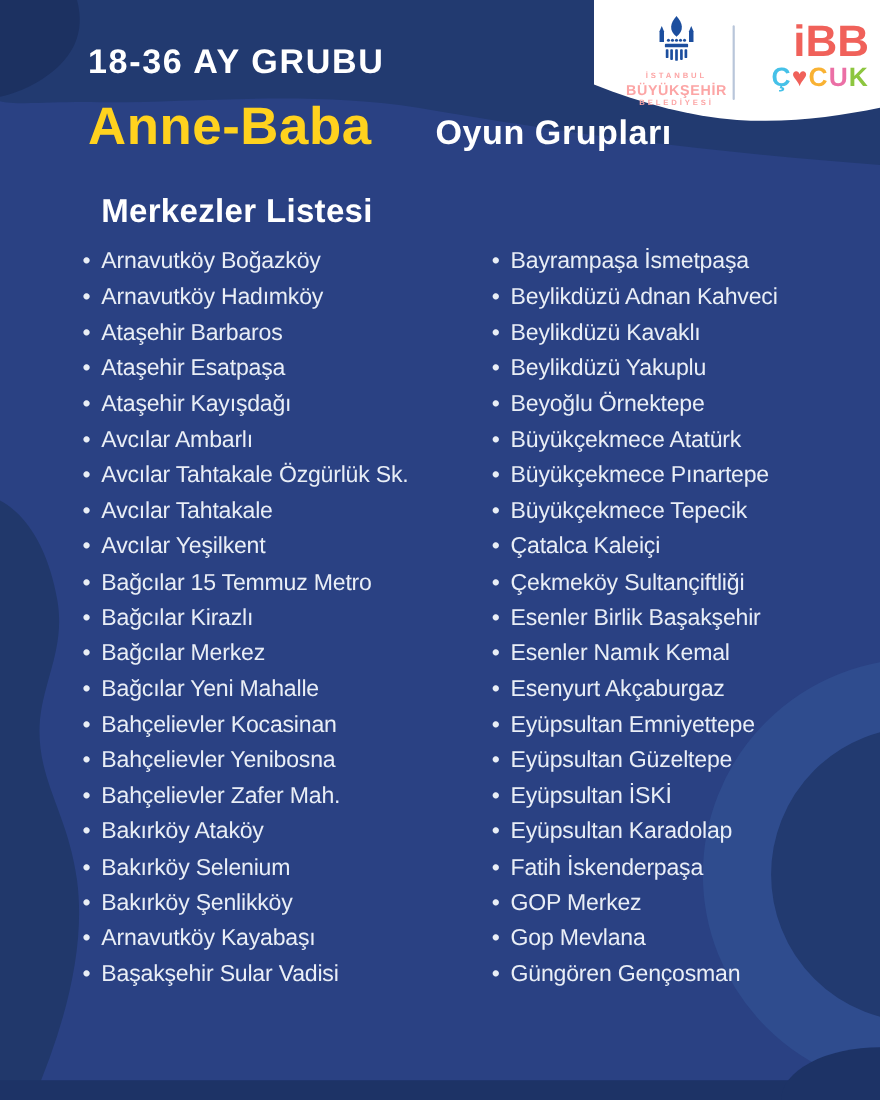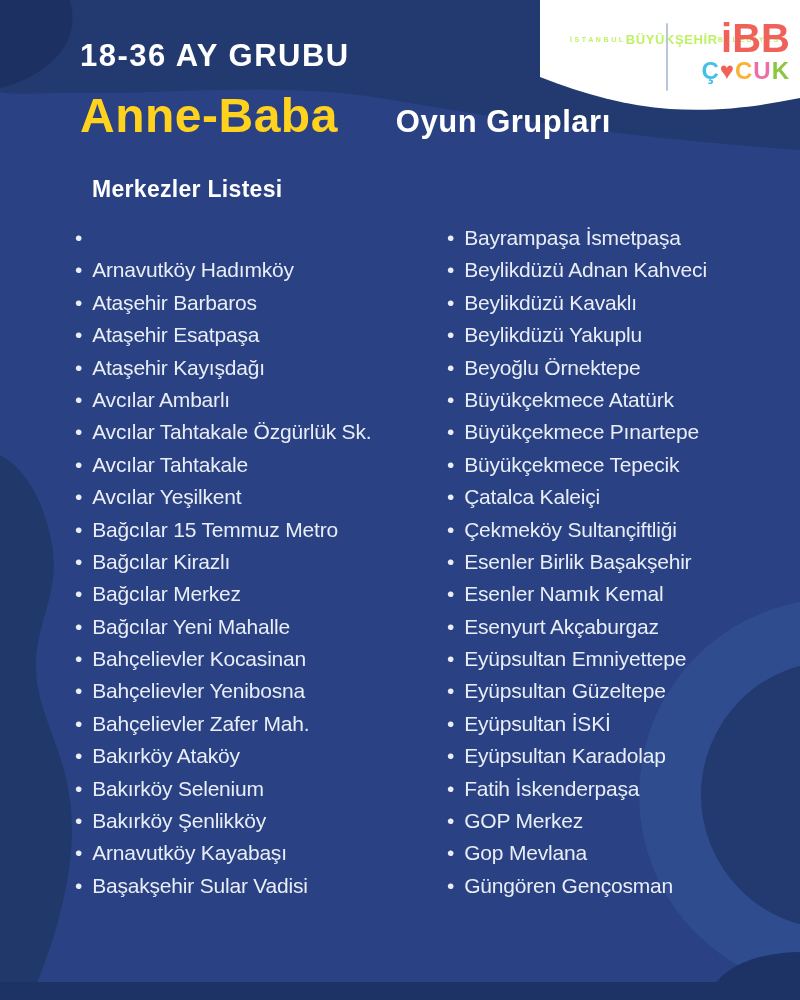--- a/index.html
+++ b/index.html
@@ -17,42 +17,42 @@
   }
   .title-main{
     position:absolute;left:80px;top:88px;
     display:flex;align-items:baseline;gap:30px;white-space:nowrap;
   }
   .title-highlight{color:#FFD21E;font-size:48px;font-weight:800;letter-spacing:0.5px;}
   .title-rest{color:#FFFFFF;font-size:31px;font-weight:800;letter-spacing:0.5px;margin-left:28px;}
 
   .list-heading{
     position:absolute;left:92px;top:176px;
-    color:#FFFFFF;font-size:23px;font-weight:700;letter-spacing:0.3px;
+    color:#FFFFFF;font-size:30px;font-weight:700;letter-spacing:0.3px;
   }
 
   
   ul.center-list{
     position:absolute;top:222px;margin:0;padding:0;list-style:none;
   }
   ul.center-list.left{left:75px;}
   ul.center-list.right{left:447px;}
   ul.center-list li{
     height:32.4px;line-height:32.4px;
     color:#E9EEF6;font-size:21px;font-weight:500;letter-spacing:-0.2px;
     white-space:nowrap;display:flex;align-items:center;
   }
   ul.center-list .bullet{font-size:21px;margin-right:10px;color:#E9EEF6;}
 
   
   .logo-corner{position:absolute;left:540px;top:0;width:260px;height:130px;}
   .logo-corner svg.corner-bg{position:absolute;top:0;left:0;}
   .logo-block{
     position:absolute;left:30px;top:13px;width:90px;
-    display:flex;flex-direction:row;align-items:center;color:#bef264;
+    display:flex;flex-direction:column;align-items:center;color:#fca5a5;
   }
   .logo-block .org1,.logo-block .org3{font-size:7px;font-weight:700;letter-spacing:2.6px;margin-top:1px;}
   .logo-block .org2{font-size:13px;font-weight:800;letter-spacing:0.6px;margin-top:1px;}
   .logo-divider{
     position:absolute;left:126px;top:23px;width:2px;height:68px;
     background:#B9C6DA;border-radius:1px;
   }
   .brand-block{position:absolute;left:140px;top:18px;width:110px;text-align:right;}
   .brand-top{color:#F0615A;font-size:40px;font-weight:800;line-height:40px;letter-spacing:0px;}
   .brand-sub{font-size:24px;font-weight:800;letter-spacing:1px;line-height:26px;}
@@ -115,20 +115,21 @@
       <div class="brand-top">iBB</div>
       <div class="brand-sub"><span style="color: rgb(69, 193, 232);">Ç</span><span style="color: rgb(240, 97, 90);">♥</span><span style="color: rgb(249, 178, 51);">C</span><span style="color: rgb(235, 111, 165);">U</span><span style="color: rgb(141, 198, 63);">K</span></div>
     </div>
   </div>
 
   <div class="list-heading">Merkezler Listesi</div>
 
   <ul class="center-list left">
       <li>
         <span class="bullet">•</span>
+        <span>Arnavutköy Boğazköy</span>
       </li>
       <li>
         <span class="bullet">•</span>
         <span>Arnavutköy Hadımköy</span>
       </li>
       <li>
         <span class="bullet">•</span>
         <span>Ataşehir Barbaros</span>
       </li>
       <li>

